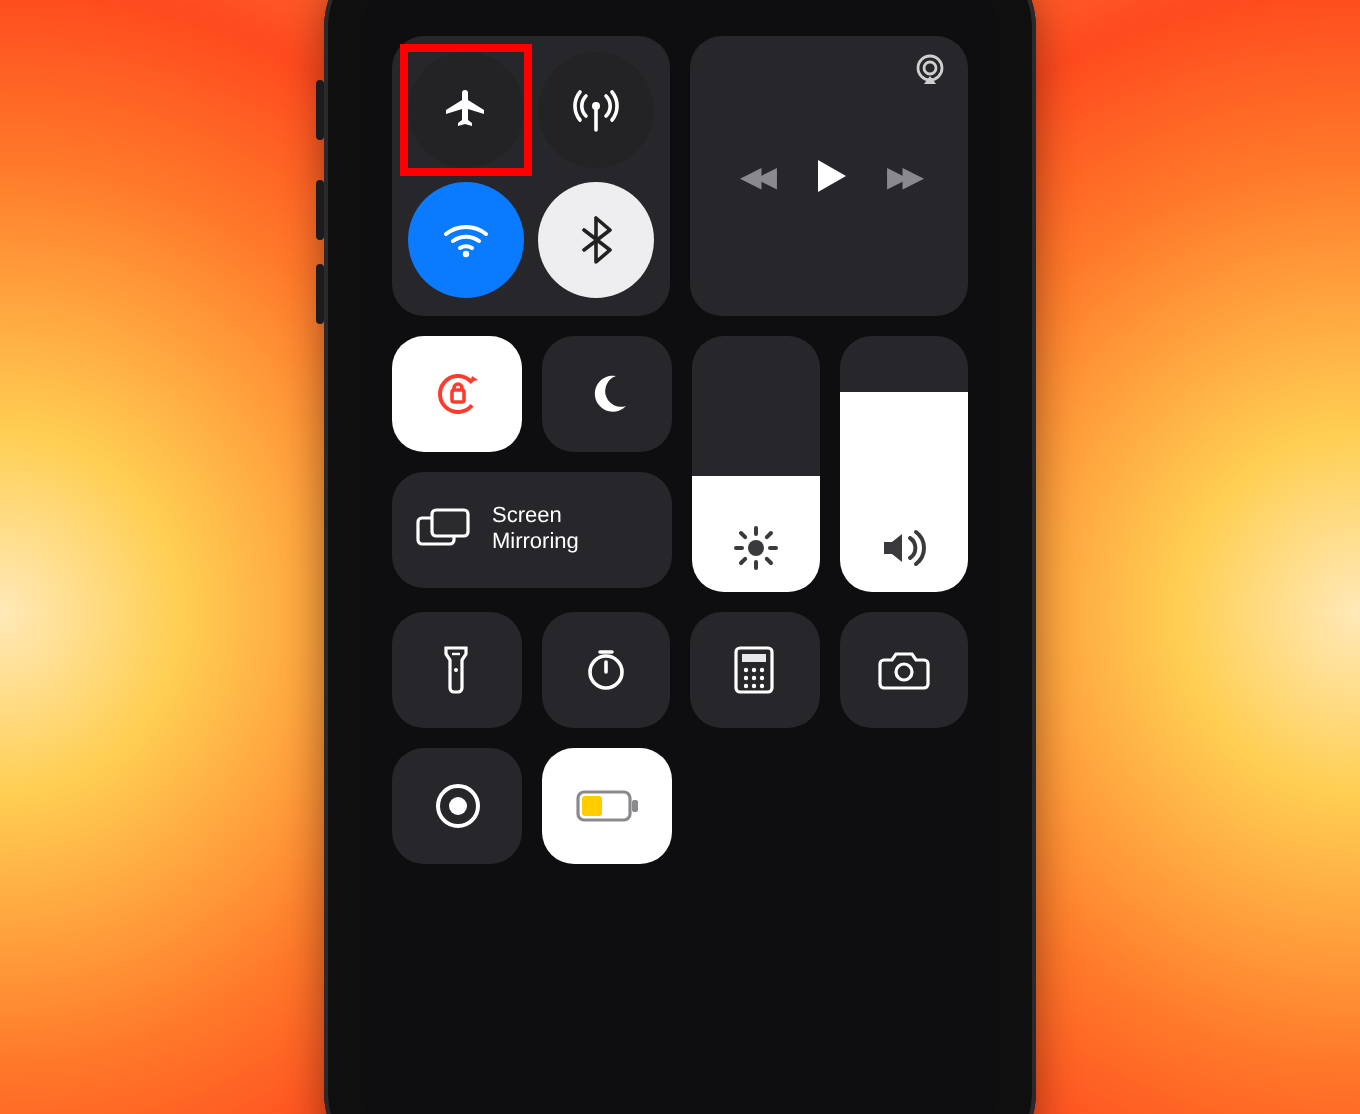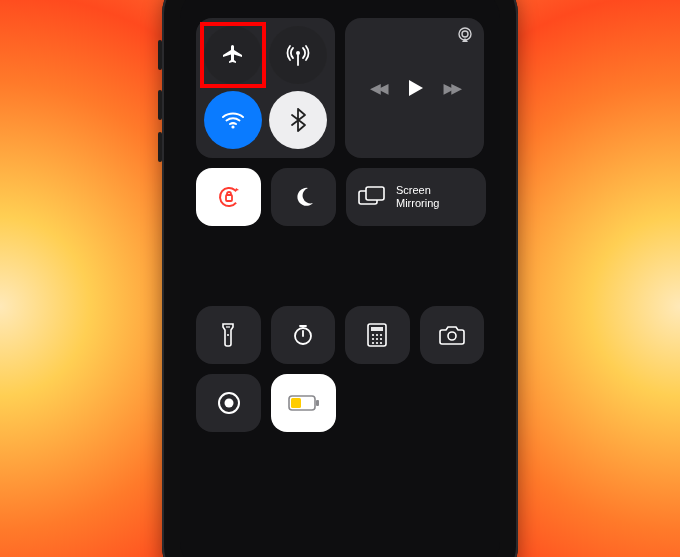--- a/index.html
+++ b/index.html
@@ -64,21 +64,21 @@
   .slider { width:65px; height:128px; border-radius:16px; background: rgba(60,60,65,.55); position:relative; display:flex; align-items:flex-end; justify-content:center; overflow:hidden; }
   .slider .fill { position:absolute; left:0; right:0; bottom:0; background:#fff; }
   .slider .icon { position:relative; z-index:2; margin-bottom:10px; color:#3a3a3c; }
   .slider.dark .icon { color:#e8e8ea; }
   .mirroring { width:140px; height:58px; display:flex; align-items:center; gap:10px; padding:0 12px; color:#fff; }
   .mirroring .label { font-size:11px; line-height:1.2; }
   .util { width:65px; height:58px; display:flex; align-items:center; justify-content:center; color:#fff; }
   .battery-tile { background:#fff; }
   svg { display:block; }
 
-  .col { display:flex; flex-direction:row; gap:10px; }
+  .col { display:flex; flex-direction:column; gap:10px; }
 </style>
 </head>
 <body>
 
 <div class="bg">
   <div class="phone">
     <div class="screen">
 
       <div class="handle">
         <svg width="26" height="12" viewBox="0 0 26 12">

